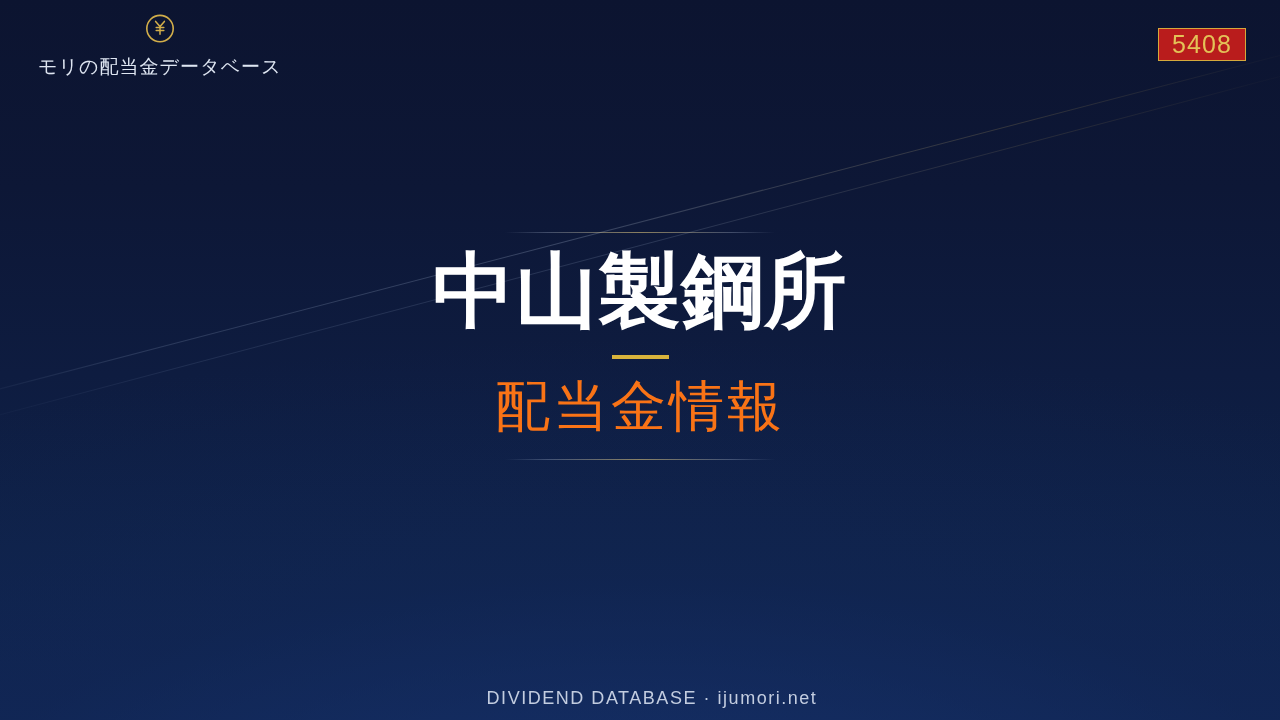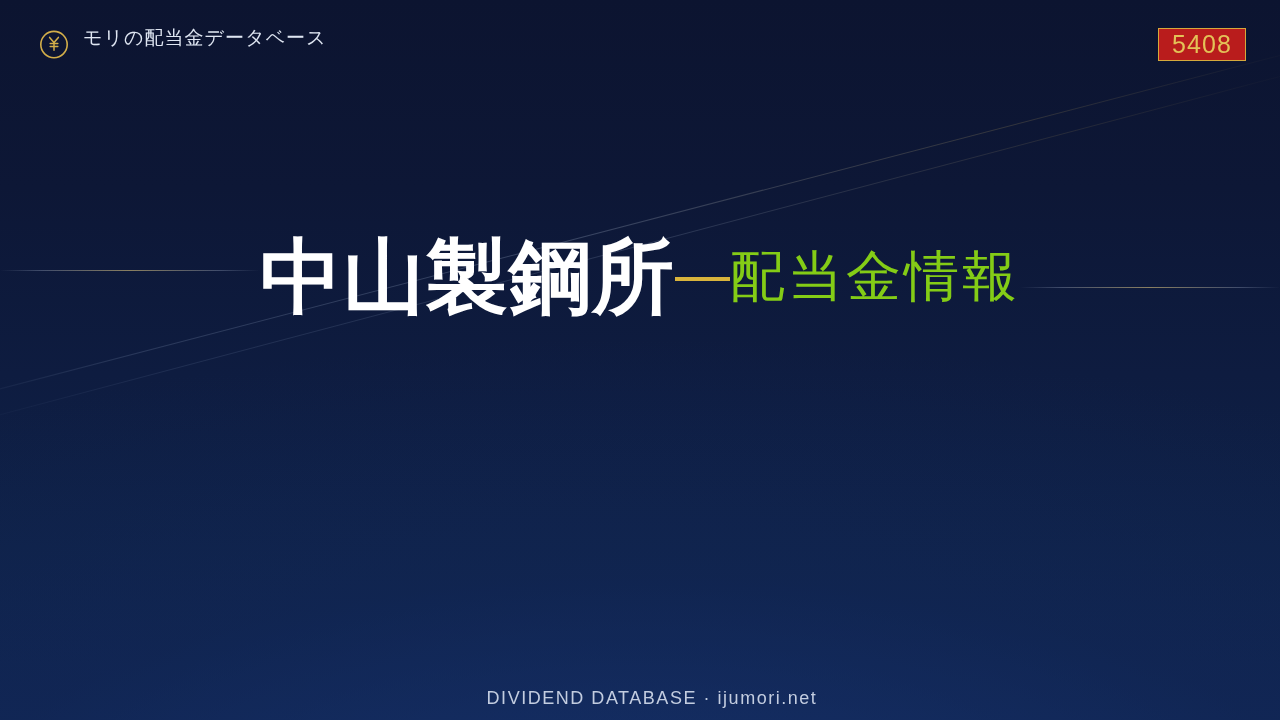--- a/index.html
+++ b/index.html
@@ -77,22 +77,23 @@
     top: 0; left: 0; right: 0;
     height: 88px;
     display: flex;
     align-items: center;
     justify-content: space-between;
     padding: 0 34px 0 38px;
     z-index: 5;
   }
   .brand {
     display: flex;
-    align-items: flex-start;
+    align-items: center;
     gap: 13px;
+    flex-direction: column;
   }
   .brand-mark {
     width: 32px;
     height: 32px;
     flex: 0 0 32px;
     display: block;
   }
   .brand-name {
     font-size: 19px;
     line-height: 1;
@@ -115,21 +116,21 @@
     justify-content: center;
     line-height: 1;
   }
 
   
   .hero {
     position: absolute;
     left: 0; right: 0;
     top: 232px;
     display: flex;
-    flex-direction: row;
+    flex-direction: column;
     align-items: center;
     z-index: 4;
   }
   .rule {
     width: 270px;
     height: 1px;
     background: linear-gradient(90deg,
         rgba(197,209,231,0) 0%,
         rgba(197,209,231,0.28) 16%,
         rgba(214,190,120,0.62) 50%,
@@ -152,21 +153,21 @@
   .gold-dash {
     width: 57px;
     height: 4px;
     background: #d9b43c;
     margin: 19px 0 16px;
   }
 
   .page-subtitle {
     font-size: 55px;
     font-weight: 400;
-    color: #84cc16;
+    color: #f97316;
     line-height: 1.15;
     letter-spacing: 0.055em;
     white-space: nowrap;
     text-align: right;
   }
 
   
   .footer {
     position: absolute;
     left: 0; right: 0;

